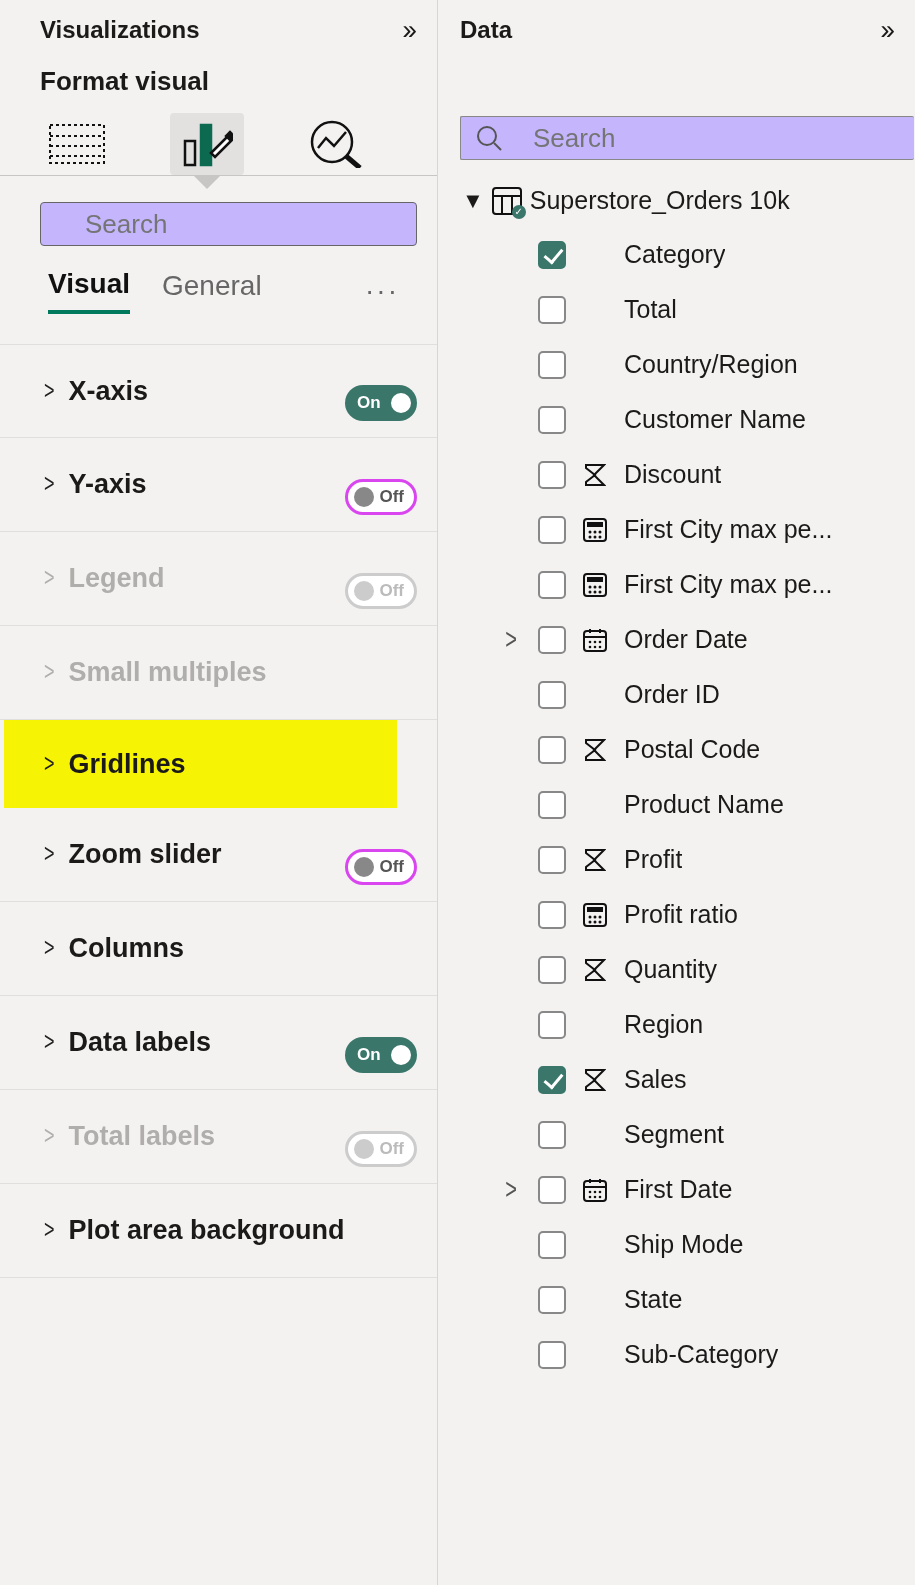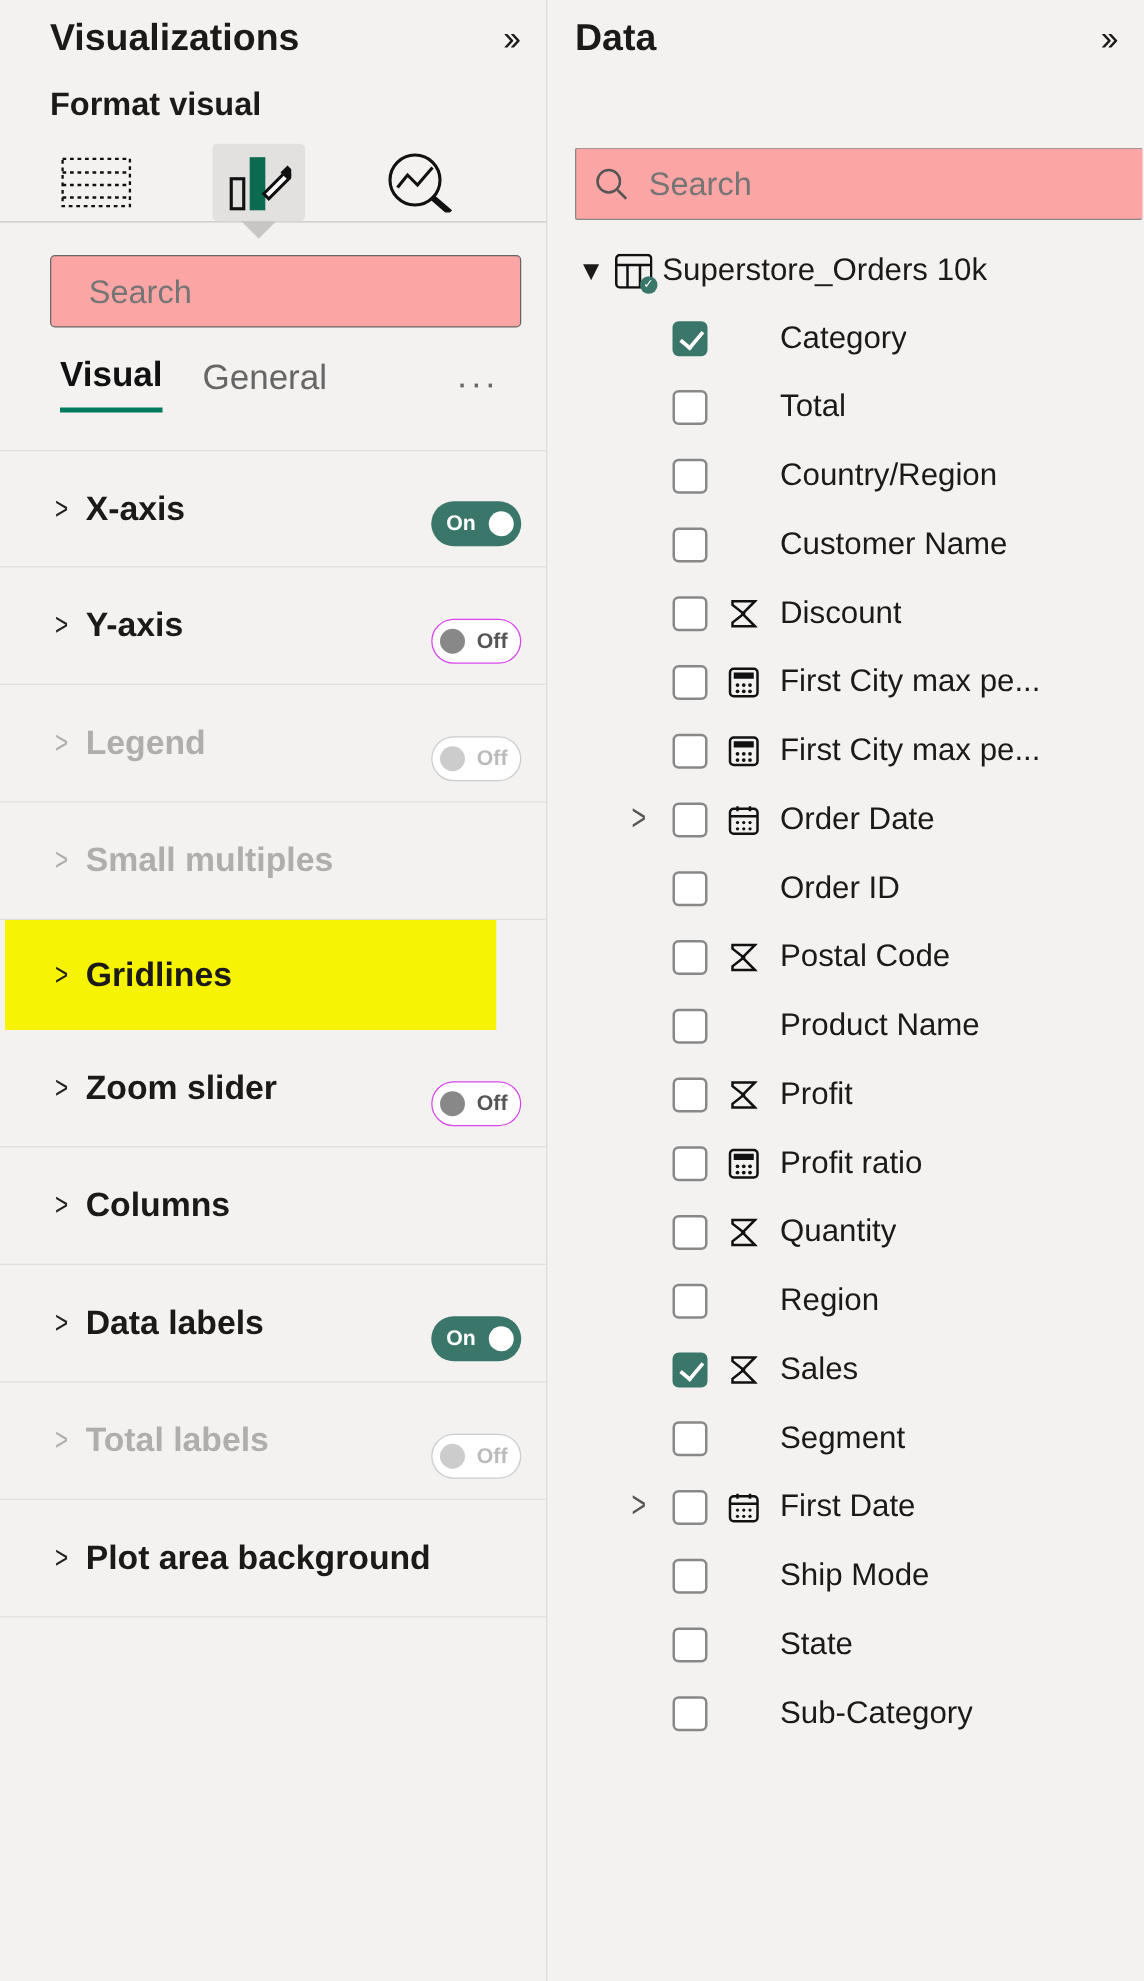--- a/index.html
+++ b/index.html
@@ -14,44 +14,44 @@
     display: flex;
   }
   .pane { height: 100%; background: #f3f2f1; position: relative; }
   .viz-pane { width: 438px; border-right: 1px solid #d6d6d6; }
   .data-pane { flex: 1; }
   .pane-header {
     display: flex; align-items: center; justify-content: space-between;
     padding: 14px 24px 8px 40px;
   }
   .data-pane .pane-header { padding: 14px 24px 8px 22px; }
-  .pane-title { font-size: 30px; font-weight: 700; }
+  .pane-title { font-size: 24px; font-weight: 700; }
   .chevrons { font-size: 28px; letter-spacing: -4px; cursor: pointer; font-weight: 300; }
   .subtitle { font-size: 26px; font-weight: 600; padding: 12px 24px 8px 40px; }
   .tab-icons {
     display: flex; gap: 56px; padding: 8px 0 0 40px; align-items: center;
     border-bottom: 1px solid #c8c6c4; position: relative;
   }
   .tab-icon-wrap {
     width: 74px; height: 62px; display: flex; align-items: center; justify-content: center;
     position: relative; cursor: pointer;
   }
   .tab-icon-wrap.active { background: #e2e1e0; border-radius: 4px; }
   .tab-icon-wrap.active::after {
     content: ""; position: absolute; bottom: -14px; left: 50%; transform: translateX(-50%);
     width: 0; height: 0;
     border-left: 14px solid transparent; border-right: 14px solid transparent;
     border-top: 14px solid #c8c6c4;
   }
   .tab-icons::after { content:""; position:absolute; height:0; }
   .search-wrap { padding: 26px 20px 20px 40px; }
   .search-box {
-    display: flex; align-items: center; gap: 14px;
+    display: flex; align-items: center; gap: 28px;
     border: 1px solid #666; border-radius: 4px;
-    padding: 6px 14px; height: 58px; background: #fca5a5;
+    padding: 6px 14px; height: 44px; background: #c4b5fd;
   }
   .search-box input {
     border: none; outline: none; background: transparent;
     font-size: 26px; color: #555; flex: 1;
   }
   .data-pane .search-wrap { padding: 20px 1px 20px 22px; }
   .data-pane .search-box { border-radius: 2px; border-color: #888; border-right: none; }
   .subtabs {
     display: flex; align-items: center; gap: 32px; padding: 2px 24px 0 48px;
     font-size: 28px; color: #666; justify-content: space-between;
@@ -79,21 +79,21 @@
   .toggle {
     width: 72px; height: 36px; border-radius: 20px;
     display: flex; align-items: center; position: relative;
     font-size: 17px; font-weight: 600; margin-top: 24px;
   }
   .toggle.on { background: #3a766a; color: #fff; justify-content: flex-start; padding-left: 12px; }
   .toggle.on::after {
     content:""; position:absolute; right: 6px; width: 20px; height: 20px;
     border-radius: 50%; background: #fff;
   }
-  .toggle.off { background: #fff; border: 1px solid #d946ef; color: #555; justify-content: flex-end; padding-right: 10px; }
+  .toggle.off { background: #fff; border: 3px solid #d946ef; color: #555; justify-content: flex-end; padding-right: 10px; }
   .toggle.off::before {
     content:""; position:absolute; left: 6px; width: 20px; height: 20px;
     border-radius: 50%; background: #888;
   }
   .toggle.off.disabled { border-color: #ccc; color: #bbb; }
   .toggle.off.disabled::before { background: #ccc; }
   
   .table-head {
     display: flex; align-items: center; gap: 8px; padding: 6px 0 12px 24px;
     font-size: 25px; cursor: pointer;

